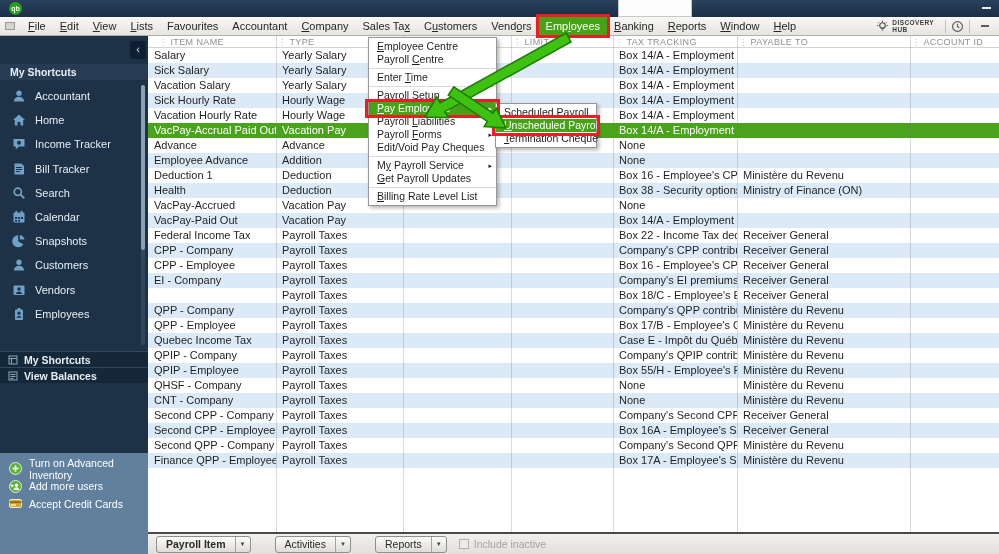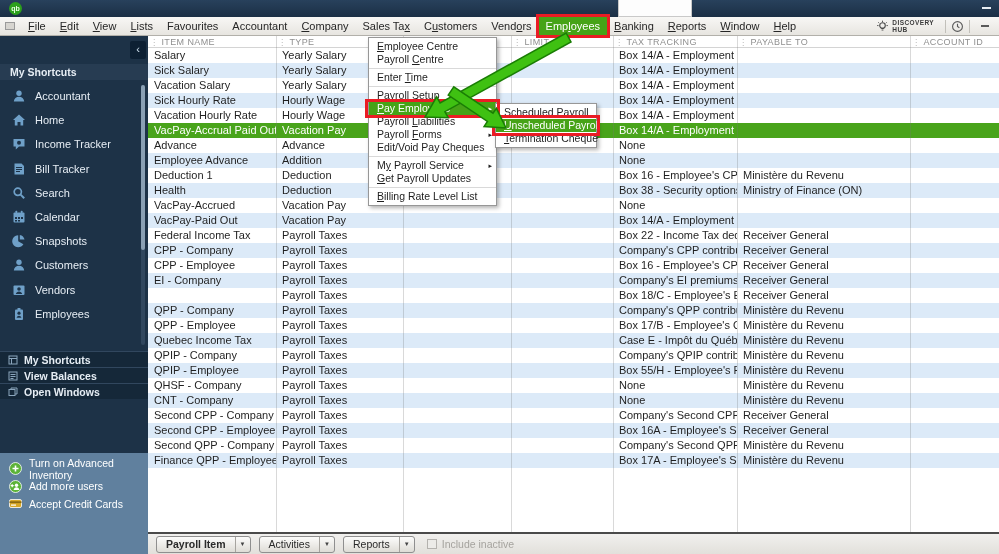--- a/index.html
+++ b/index.html
@@ -219,27 +219,20 @@
           </svg>
           <span>My Shortcuts</span>
         </div>
         <div class="sb-nav-row">
           <svg viewBox="0 0 10 10">
             <rect x="1" y="1" width="8" height="8"></rect>
             <path d="M2.5 3.5h5M2.5 5.5h5M2.5 7.5h3"></path>
           </svg>
           <span>View Balances</span>
         </div>
-        <div class="sb-nav-row">
-          <svg viewBox="0 0 10 10">
-            <rect x="1" y="2.5" width="6" height="6"></rect>
-            <path d="M3 2.5V1h6v6H7"></path>
-          </svg>
-          <span>Open Windows</span>
-        </div>
       </div>
     <div class="domore" id="sb-domore">
         <div class="dm-item">
           <svg viewBox="0 0 13 13">
             <circle cx="6.5" cy="6.5" r="6" fill="#5cb338" stroke="#fff" stroke-width=".8"></circle>
             <path d="M6.5 3.5v6M3.5 6.5h6" stroke="#fff" stroke-width="1.6"></path>
           </svg>
           <span>Turn on Advanced Inventory</span>
         </div>
         <div class="dm-item">
@@ -257,21 +250,21 @@
             <rect x="0.5" y="4.3" width="12" height="1.8" fill="#8a6a12"></rect>
             <rect x="2" y="7.5" width="5" height="1.2" fill="#fff"></rect>
           </svg>
           <span>Accept Credit Cards</span>
         </div>
       </div>
   </div>
 
   <div class="main">
     <div class="thead" id="thead">
-        <div class="th" style="width: 128px;"><span class="handle">⋮</span><span>ITEM NAME</span></div>
+        <div class="th" style="width: 128px; padding-left: 9px;"><span class="handle">⋮</span><span>ITEM NAME</span></div>
         <div class="th" style="width: 127px;"><span class="handle">⋮</span><span>TYPE</span></div>
         <div class="th" style="width: 108px;"><span class="handle">⋮</span><span></span></div>
         <div class="th" style="width: 102px;"><span class="handle">⋮</span><span>LIMIT</span></div>
         <div class="th" style="width: 124px;"><span class="handle">⋮</span><span>TAX TRACKING</span></div>
         <div class="th" style="width: 173px;"><span class="handle">⋮</span><span>PAYABLE TO</span></div>
         <div class="th" style="width: 89px;"><span class="handle">⋮</span><span>ACCOUNT ID</span></div>
       </div>
     <div class="rows" id="rows">
         <div class="tr">
           <div class="td" style="width: 128px;">Salary</div>
@@ -528,21 +521,21 @@
       </div>
     <div class="vlines" id="vlines">
         <div class="vline" style="left: 128px;"></div>
         <div class="vline" style="left: 255px;"></div>
         <div class="vline" style="left: 363px;"></div>
         <div class="vline" style="left: 465px;"></div>
         <div class="vline" style="left: 589px;"></div>
         <div class="vline" style="left: 762px;"></div>
       </div>
     <div class="footer">
-      <div id="fbtns" style="display:flex;gap:8px;">
+      <div id="fbtns" style="display:flex;gap:24px;">
           <div class="fbtn primary">
             <span class="lbl">Payroll Item</span>
             <span class="arr">▼</span>
           </div>
           <div class="fbtn">
             <span class="lbl">Activities</span>
             <span class="arr">▼</span>
           </div>
           <div class="fbtn">
             <span class="lbl">Reports</span>

